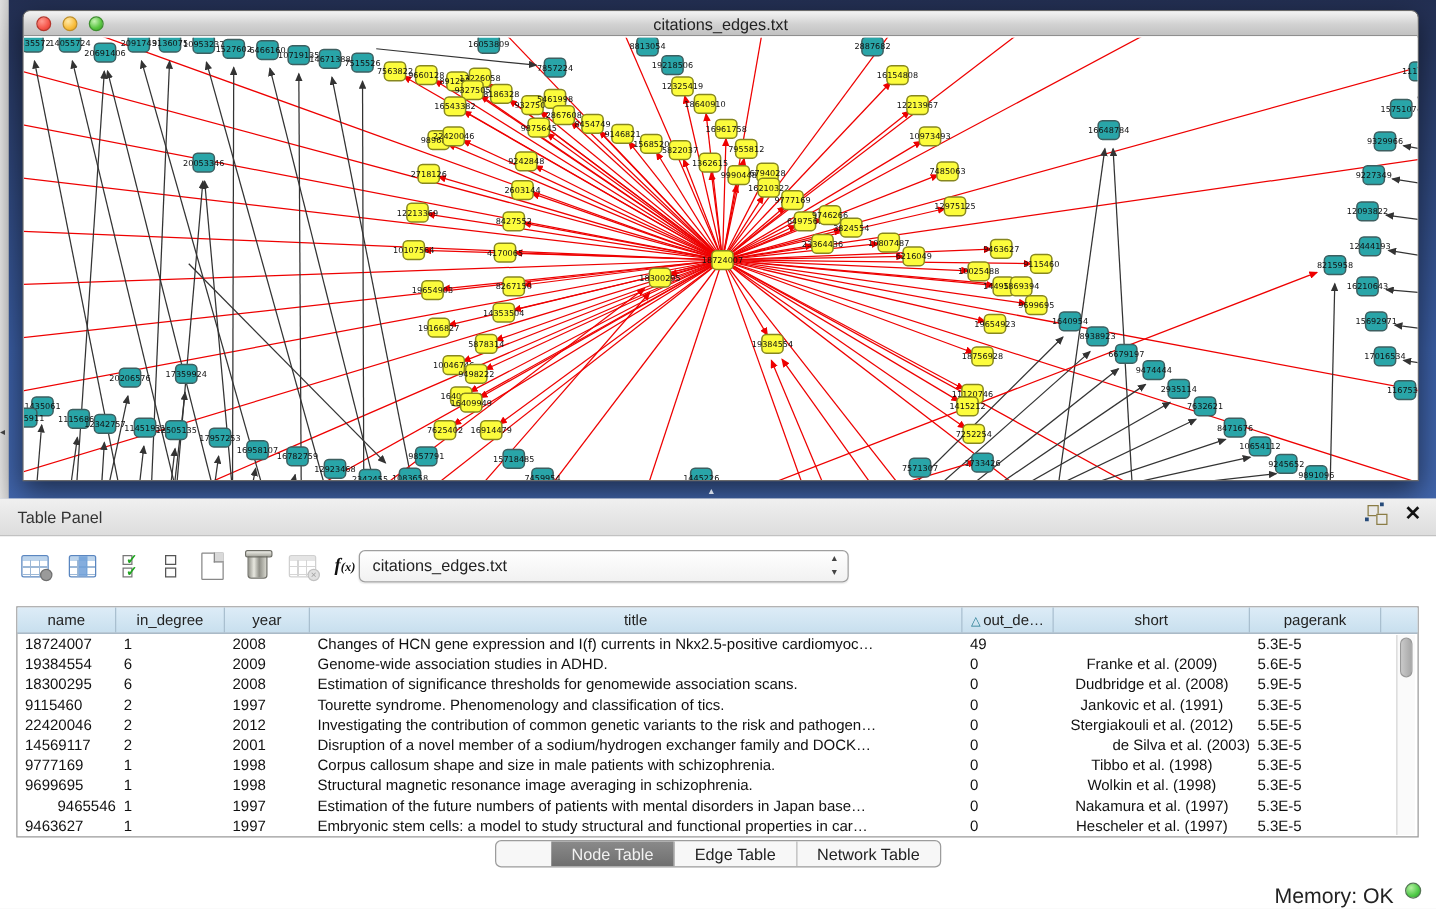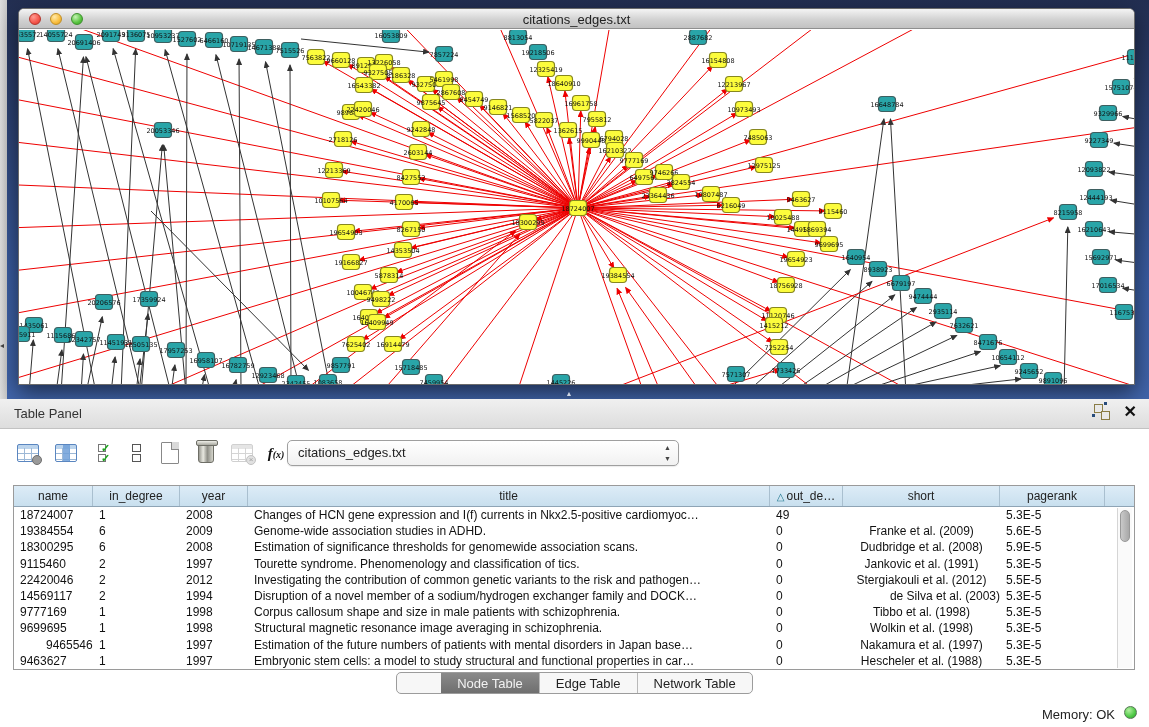--- a/index.html
+++ b/index.html
@@ -92,21 +92,21 @@
       background:linear-gradient(90deg,#c9c9c9,#a8a8a8); border-radius:5px; border:1px solid #999;}
 
   .tab-bar { position:absolute; left:0; top:273px; width:1149px; height:28px; display:flex; justify-content:center; }
   .segmented { display:flex; border:1px solid #9c9c9c; border-radius:5px; overflow:hidden;
       background:#f7f7f7; height:22px; box-shadow:0 1px 0 rgba(255,255,255,.7);}
   .seg { font-size:13px; line-height:21px; padding:0 16px; color:#222; border-right:1px solid #b9b9b9;}
   .seg:last-child { border-right:none; }
   .seg.active { background:linear-gradient(#8a8a8a,#6f6f6f); color:#f2f2f2;margin-left:44px; }
 
   .status-bar { position:absolute; left:0; top:301px; width:1149px; height:27px; }
-  .mem { position:absolute; right:34px; top:7px; font-size:13px; color:#222; }
+  .mem { position:absolute; right:34px; top:7px; font-size:17px; color:#222; }
   .mem-dot { position:absolute; right:12px; top:6px; width:13px; height:13px; border-radius:50%;
       background:radial-gradient(circle at 35% 30%, #b3f0a0,#4ec946 60%,#2f9a2d); border:1px solid #557755;}
 </style>
 </head>
 <body>
 
 <div class="desktop">
   <div class="left-strip">
     <div class="collapse-arrow">◂</div>
   </div>
@@ -909,21 +909,21 @@
           <div class="td" style="width: 87px;">2</div>
           <div class="td" style="width: 68px;">2012</div>
           <div class="td" style="width: 522px;">Investigating the contribution of common genetic variants to the risk and pathogen…</div>
           <div class="td" style="width: 73px;">0</div>
           <div class="td center" style="width: 157px;">Stergiakouli et al. (2012)</div>
           <div class="td" style="width: 105px;">5.5E-5</div>
         </div>
         <div class="trow">
           <div class="td" style="width: 79px;">14569117</div>
           <div class="td" style="width: 87px;">2</div>
-          <div class="td" style="width: 68px;">1994</div>
+          <div class="td" style="width: 68px;">2001</div>
           <div class="td" style="width: 522px;">Disruption of a novel member of a sodium/hydrogen exchanger family and DOCK…</div>
           <div class="td" style="width: 73px;">0</div>
           <div class="td center" style="width: 157px; text-align: right;">de Silva et al. (2003)</div>
           <div class="td" style="width: 105px;">5.3E-5</div>
         </div>
         <div class="trow">
           <div class="td" style="width: 79px;">9777169</div>
           <div class="td" style="width: 87px;">1</div>
           <div class="td" style="width: 68px;">1998</div>
           <div class="td" style="width: 522px;">Corpus callosum shape and size in male patients with schizophrenia.</div>
@@ -948,21 +948,21 @@
           <div class="td" style="width: 73px;">0</div>
           <div class="td center" style="width: 157px;">Nakamura et al. (1997)</div>
           <div class="td" style="width: 105px;">5.3E-5</div>
         </div>
         <div class="trow">
           <div class="td" style="width: 79px;">9463627</div>
           <div class="td" style="width: 87px;">1</div>
           <div class="td" style="width: 68px;">1997</div>
           <div class="td" style="width: 522px;">Embryonic stem cells: a model to study structural and functional properties in car…</div>
           <div class="td" style="width: 73px;">0</div>
-          <div class="td center" style="width: 157px;">Hescheler et al. (1988)</div>
+          <div class="td center" style="width: 157px;">Hescheler et al. (1997)</div>
           <div class="td" style="width: 105px;">5.3E-5</div>
         </div>
       </div>
     <div class="vscroll">
       <div class="thumb"></div>
     </div>
   </div>
 
   <div class="tab-bar">
     <div class="segmented" id="segmented">

